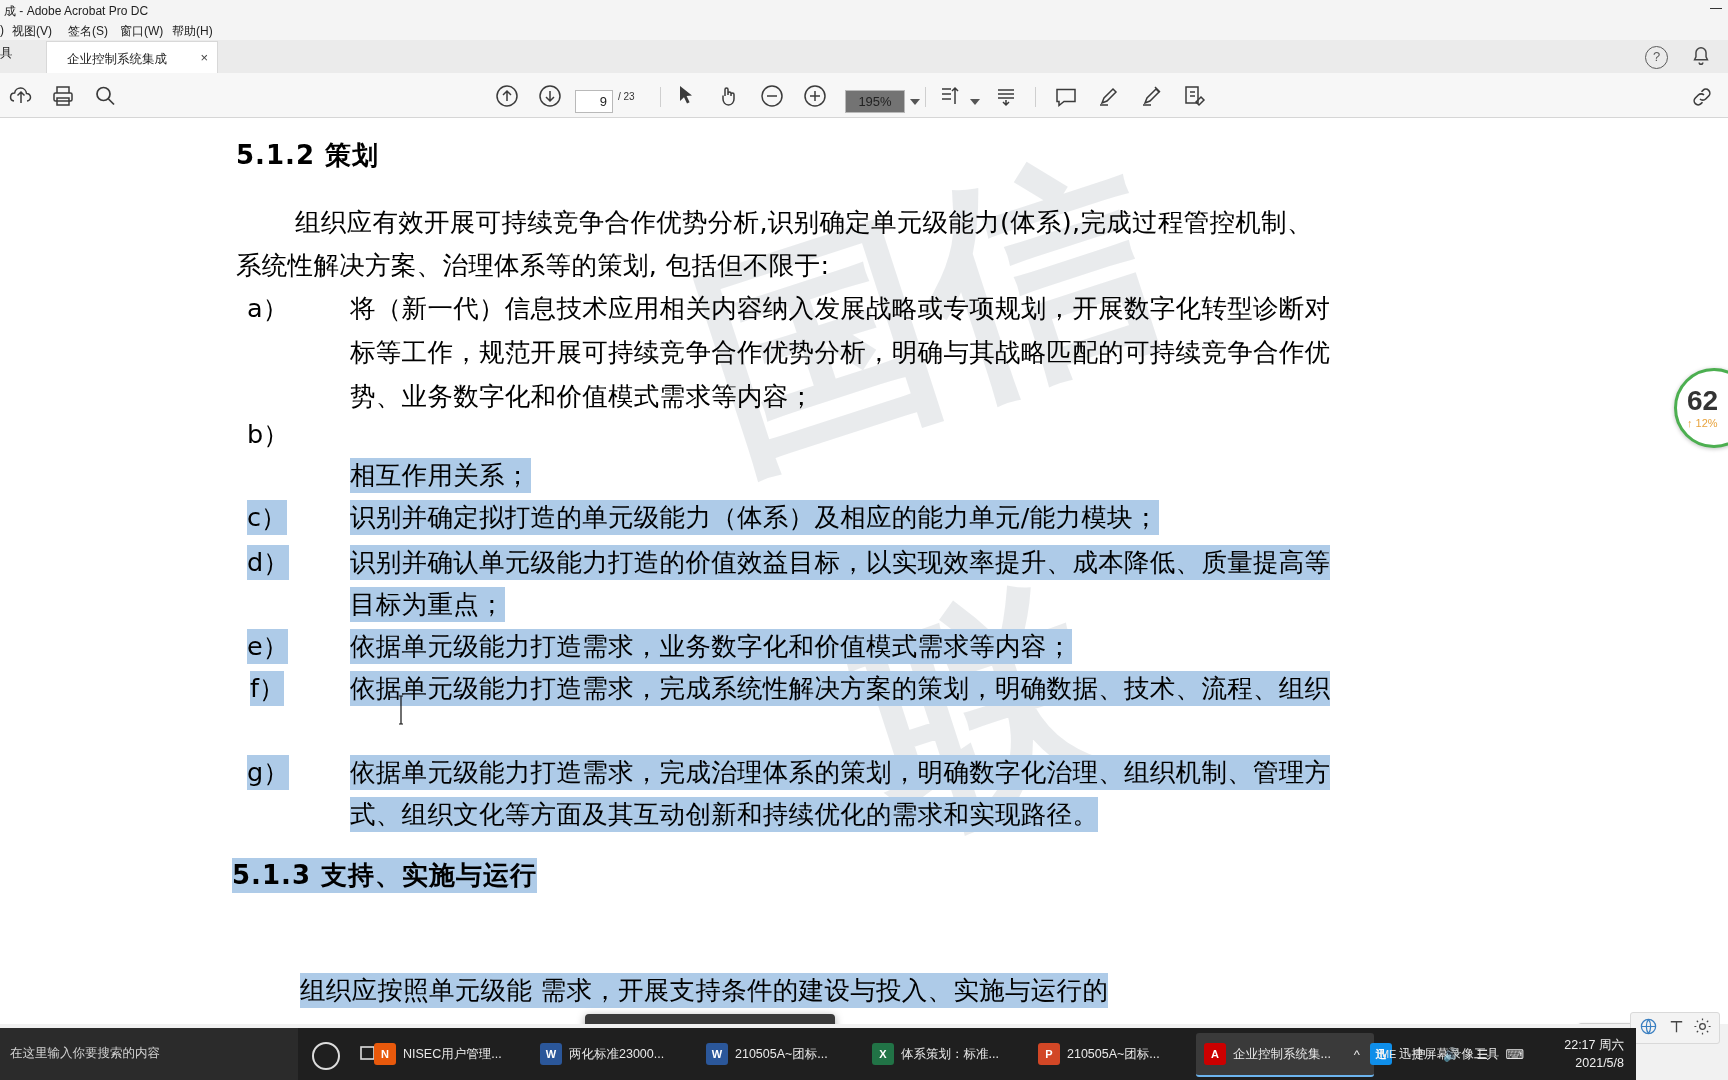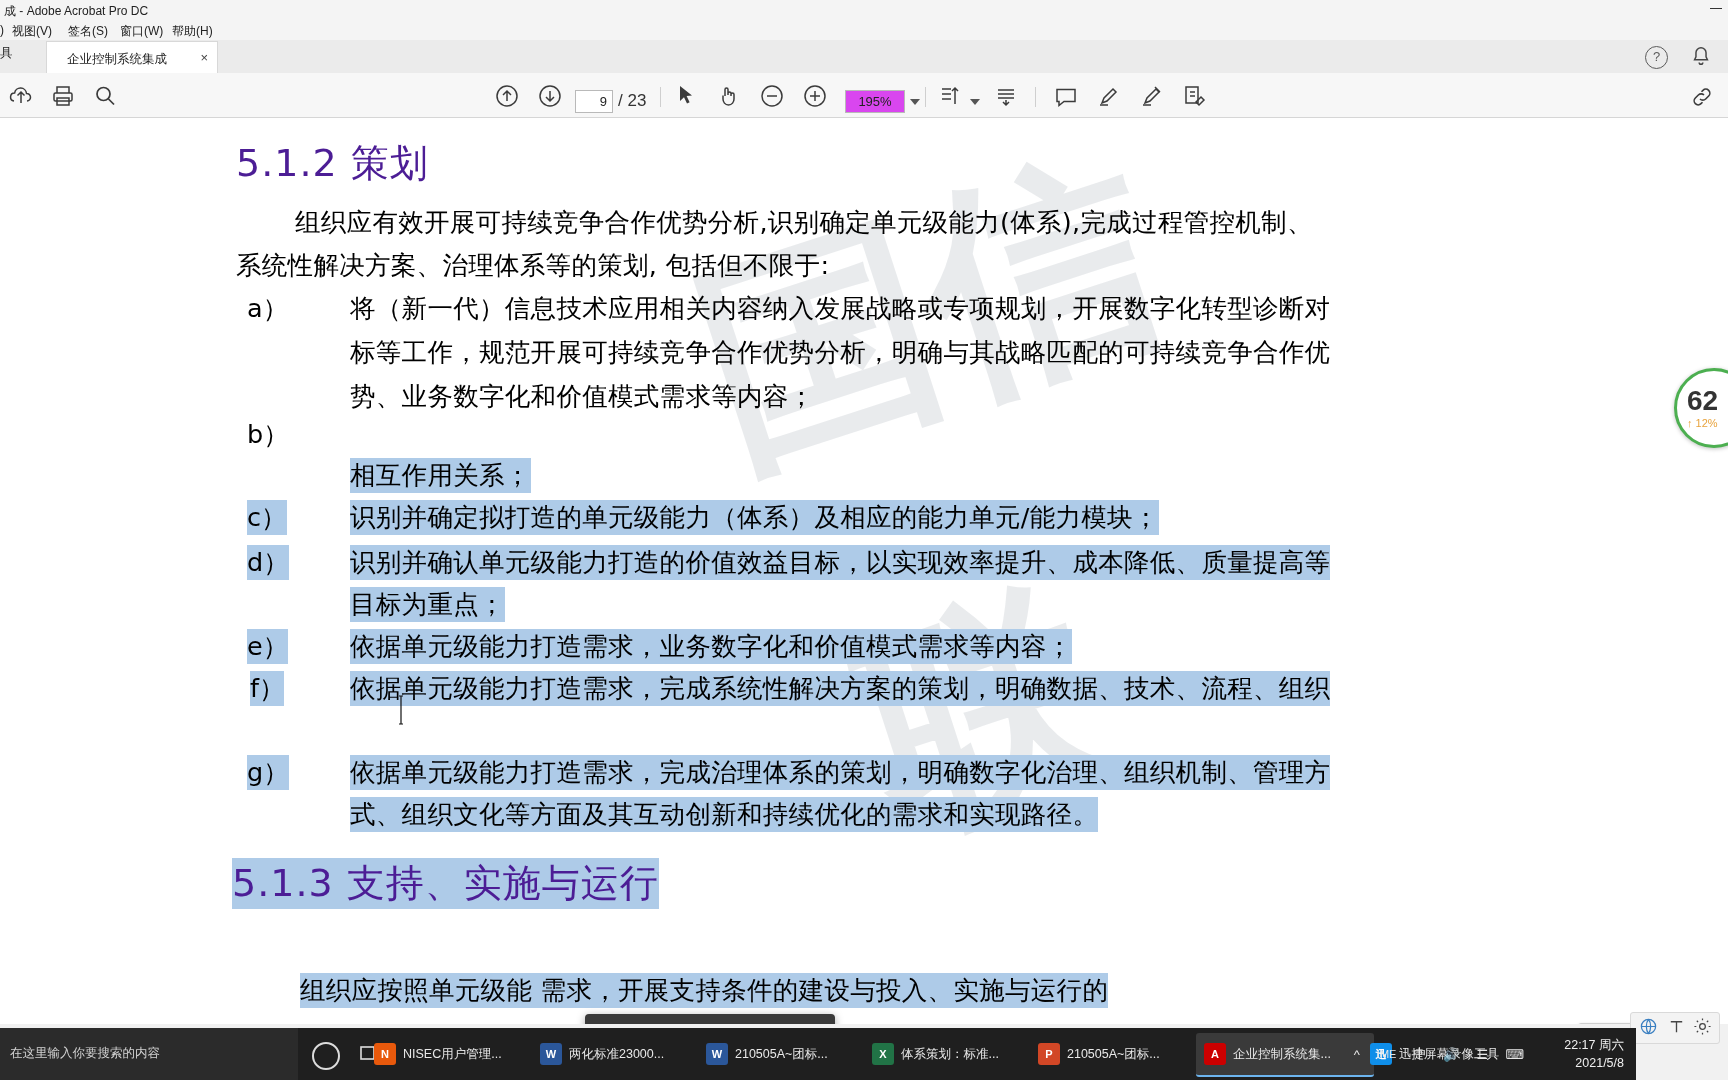--- a/index.html
+++ b/index.html
@@ -29,36 +29,36 @@
   .doctab .lbl{position:absolute;left:20px;top:9px;font-size:12.5px;color:#222;white-space:nowrap;}
   .doctab .x{position:absolute;right:9px;top:8px;font-size:13px;color:#444;cursor:pointer;}
   .helpicon{position:absolute;right:60px;top:46px;width:21px;height:21px;border:1.4px solid #5a5a5a;border-radius:50%;color:#5a5a5a;font-size:13px;text-align:center;line-height:20px;}
   .bellicon{position:absolute;right:16px;top:44px;width:22px;height:24px;color:#444;}
 
   
   .toolbar{position:absolute;left:0;top:73px;width:1728px;height:44px;background:#f7f7f7;border-bottom:1px solid #d6d6d6;}
   .tb-ico{position:absolute;top:10px;width:26px;height:26px;color:#3b3b3b;}
   .pagebox{position:absolute;left:575px;top:17px;width:36px;height:21px;border:1px solid #b9b9b9;background:#fff;}
   .pagebox span{display:block;text-align:right;padding-right:5px;font-size:13px;line-height:21px;color:#222;}
-  .pagetotal{position:absolute;left:618px;top:18px;font-size:17px;color:#333;}
-  .zoombox{position:absolute;left:845px;top:17px;width:58px;height:21px;border:1px solid #b9b9b9;background:#d946ef;}
+  .pagetotal{position:absolute;left:618px;top:18px;font-size:10px;color:#333;}
+  .zoombox{position:absolute;left:845px;top:17px;width:58px;height:21px;border:1px solid #b9b9b9;background:#737373;}
   .zoombox span{display:block;text-align:center;font-size:13px;line-height:21px;color:#222;}
   .zoomcaret{position:absolute;left:910px;top:26px;width:0;height:0;border-left:5px solid transparent;border-right:5px solid transparent;border-top:6px solid #555;}
   .tbsep{position:absolute;top:14px;width:1px;height:20px;background:#cfcfcf;}
   .linkicon{position:absolute;right:14px;top:12px;width:24px;height:24px;color:#3b3b3b;}
 
   
   .docarea{position:absolute;left:0;top:118px;width:1728px;height:906px;background:#ffffff;overflow:hidden;}
   .page{position:absolute;left:0;top:0;width:1728px;height:906px;}
 
   .wm{position:absolute;color:rgba(120,130,145,0.16);font-family:"DejaVu Serif","Liberation Serif",serif;font-weight:bold;white-space:nowrap;pointer-events:none;user-select:none;}
   .wm1{left:700px;top:40px;font-size:230px;transform:rotate(-18deg);}
   .wm2{left:870px;top:440px;font-size:230px;transform:rotate(-18deg);}
 
-  .heading{position:absolute;font-family:"DejaVu Sans","Liberation Sans",sans-serif;color:#4c1d95;font-size:38px;letter-spacing:1px;white-space:nowrap;}
+  .heading{position:absolute;font-family:"DejaVu Sans","Liberation Sans",sans-serif;color:#000000;font-size:26px;letter-spacing:1px;white-space:nowrap;font-weight:bold;}
   .body-l{position:absolute;font-family:"DejaVu Sans","Liberation Sans",sans-serif;color:#000;font-size:25.5px;white-space:nowrap;letter-spacing:0.3px;}
   .mark{position:absolute;font-family:"DejaVu Sans","Liberation Sans",sans-serif;color:#000;font-size:25.5px;white-space:nowrap;}
   .hl{background:#aecbe8;}
   .ibeam{position:absolute;left:398px;top:577px;width:3px;height:28px;}
 
   
   .badge{position:absolute;right:-26px;top:250px;width:74px;height:74px;border-radius:50%;background:#ffffff;border:3px solid #4caf50;box-shadow:0 1px 4px rgba(0,0,0,.25);}
   .badge .n{position:absolute;left:10px;top:14px;font-size:28px;color:#333;font-weight:bold;}
   .badge .s{position:absolute;left:10px;top:46px;font-size:11px;color:#e8a33d;}
 

